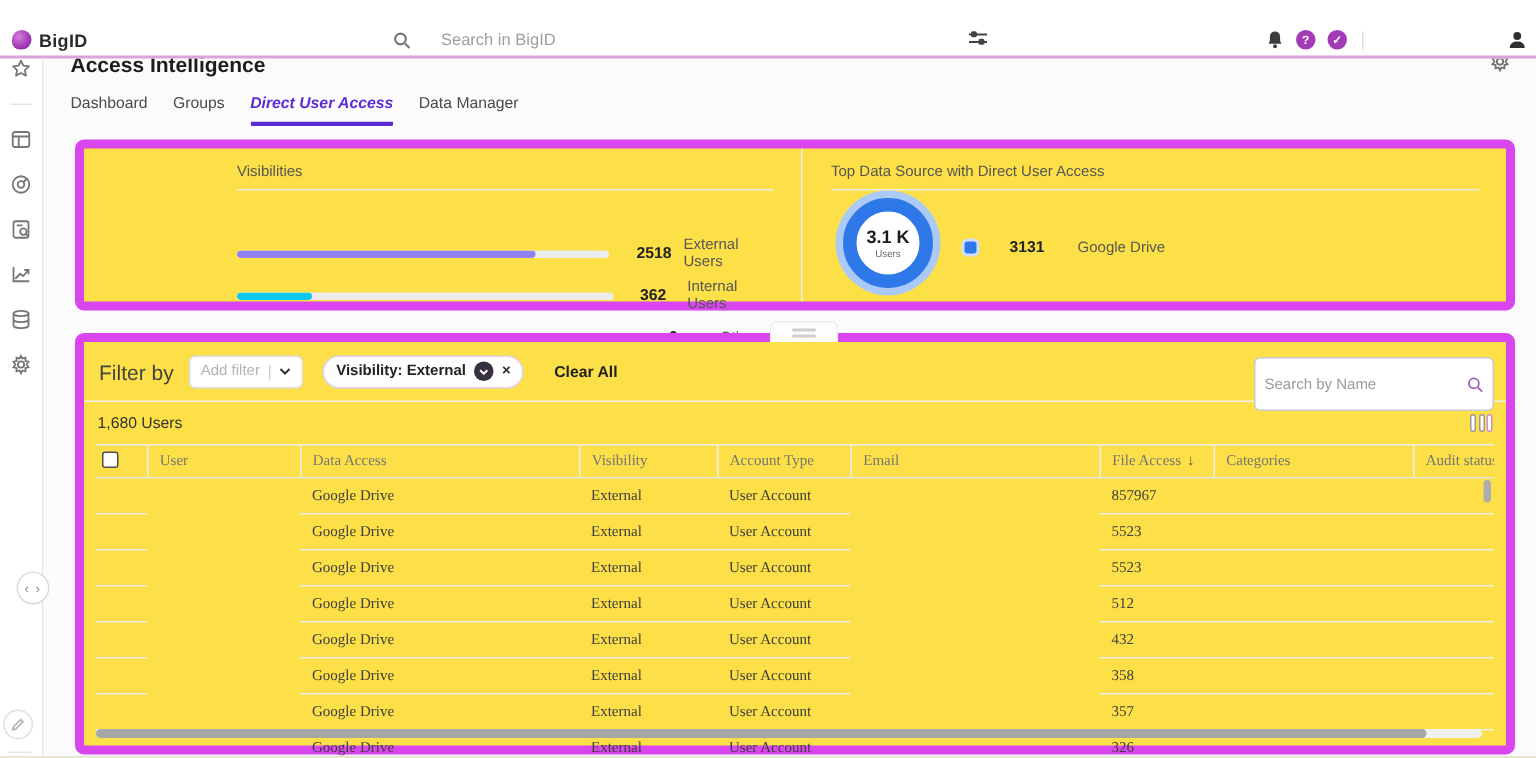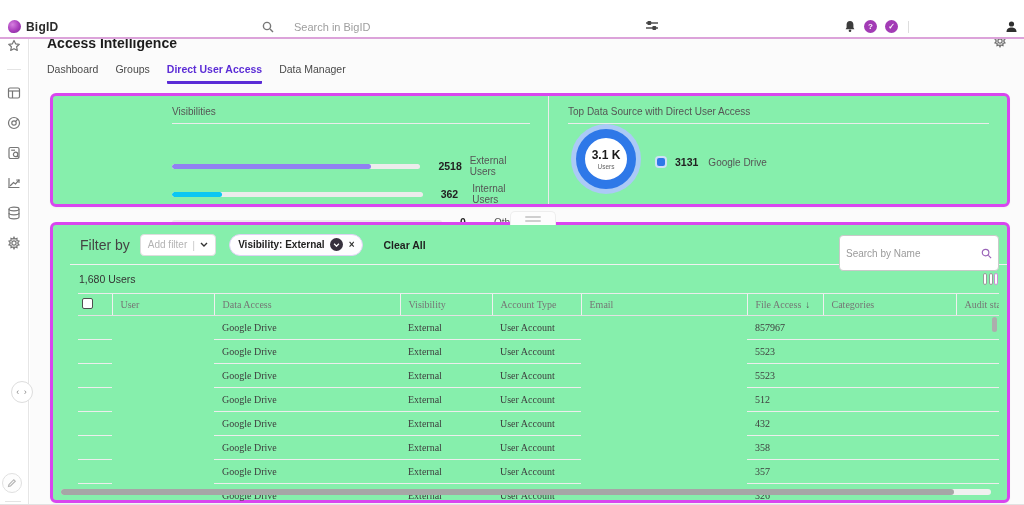--- a/index.html
+++ b/index.html
@@ -27,40 +27,40 @@
   .collapse-btn { position:absolute; top:358px; left:11px; width:22px; height:22px; border:1px solid #ddd; border-radius:50%; background:#fff; color:#8a8a8a; font-size:9px; letter-spacing:1px; display:flex; align-items:center; justify-content:center; }
   .pencil-btn { position:absolute; top:450px; left:2px; width:20px; height:20px; border:1px solid #d5d5d5; border-radius:50%; background:#fdfdfd; color:#a9a9a9; display:flex; align-items:center; justify-content:center; opacity:.75; }
   .pencil-sep { position:absolute; top:478px; left:5px; width:16px; height:1px; background:#e4e4e4; }
 
   
   .content { position:absolute; top:23px; left:30px; width:994px; height:482px; background:#fbfbfb; }
   .page-title { position:absolute; left:17px; top:12px; font-size:14px; font-weight:bold; color:#1c1c1c; }
   .page-gear { position:absolute; right:17px; top:11px; color:#6f6f6f; }
   .tabs { position:absolute; left:17px; top:40px; display:flex; gap:17px; }
   .tab { font-size:10.5px; color:#4a4a4a; padding-bottom:6px; cursor:pointer; }
-  .tab.active { color:#5b2cd6; font-weight:bold; border-bottom:3px solid #5b2cd6; border-radius:0 0 1px 1px; }
-
-  .card { position:absolute; background:#86efac; border:3px solid #d946ef; border-radius:6px; box-shadow:0 1px 2px rgba(0,0,0,.04);padding-left:17px; }
+  .tab.active { color:#5b2cd6; font-weight:bold; border-bottom:3px solid #5b2cd6; border-radius:0 0 1px 1px;font-style:italic; }
+
+  .card { position:absolute; background:#fde047; border:6px solid #d946ef; border-radius:6px; box-shadow:0 1px 2px rgba(0,0,0,.04); }
   .charts-card { left:20px; top:70px; width:960px; height:114px; display:flex; }
   .charts-left { width:478px; height:100%; padding:10px 18px 0 102px; position:relative; }
   .charts-right { flex:1; height:100%; padding:10px 18px 0 19px; border-left:1px solid #ececec; position:relative; }
   .panel-title { font-size:10px; color:#555; padding-bottom:6px; border-bottom:1px solid #ececec; }
 
   .bars { margin-top:28px; }
   .bar-row { display:flex; align-items:center; height:28px; }
   .bar-track { width:270px; height:5px; background:#ececec; border-radius:3px; overflow:hidden; }
   .bar-fill { height:5px; border-radius:3px; }
   .bar-value { width:34px; margin-left:18px; font-weight:bold; font-size:10.5px; color:#222; }
   .bar-label { font-size:10px; color:#555; }
 
   .donut-wrap { position:absolute; left:22px; top:28px; width:70px; height:70px; display:flex; align-items:center; justify-content:center; }
   .donut { width:60px; height:60px; border:9px solid #2e78e8; border-radius:50%; box-shadow:0 0 0 5px #abcaf6; background:#fff; display:flex; flex-direction:column; align-items:center; justify-content:center; }
   .donut-value { font-size:12px; font-weight:bold; color:#1b1b1b; line-height:1; }
   .donut-label { font-size:6.5px; color:#666; margin-top:2px; }
-  .donut-legend { position:absolute; left:108px; top:60px; display:flex; align-items:center; gap:10px; }
+  .donut-legend { position:absolute; left:108px; top:60px; display:flex; align-items:center; gap:22px; }
   .legend-swatch { width:8px; height:8px; border-radius:2px; background:#2e78e8; box-shadow:0 0 0 2px #cfe0f8; }
   .legend-value { font-weight:bold; font-size:10.5px; color:#222; }
   .legend-label { font-size:10px; color:#555; }
 
   .drawer-handle { position:absolute; left:457px; top:-14px; width:46px; height:14px; background:#fdfdfd; border:1px solid #eee; border-bottom:none; border-radius:5px 5px 0 0; display:flex; flex-direction:column; align-items:center; justify-content:center; gap:2px; z-index:3; }
   .drawer-handle i { display:block; width:16px; height:2px; background:#cfcfcf; border-radius:1px; }
 
   
   .table-card { left:20px; top:199px; width:960px; height:281px; }
   .filter-row { display:flex; align-items:center; height:40px; padding:0 10px; border-bottom:1px solid #f1f1f1; position:relative; }

